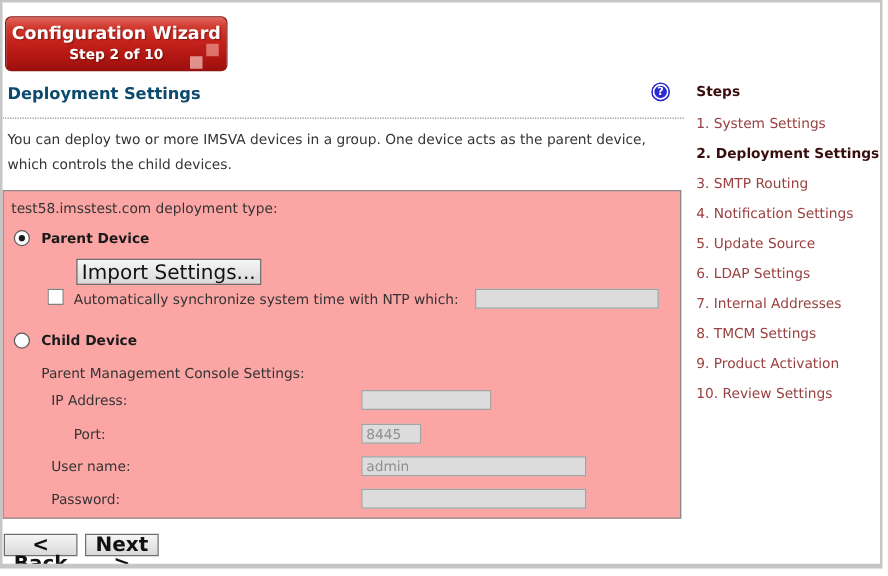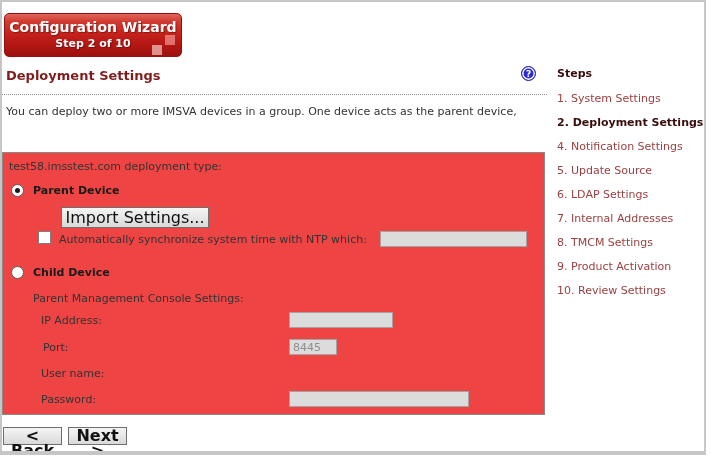--- a/index.html
+++ b/index.html
@@ -13,29 +13,29 @@
             background:linear-gradient(180deg,#e0655c 0%,#d13a30 18%,#c6231c 45%,#b21612 75%,#9c100e 100%);
             border:1px solid #8f1210; border-radius:5px; text-align:center; overflow:hidden; }
   .banner-title { margin-top:5px; font-size:14px; font-weight:bold; color:#fff;
                   white-space:nowrap; text-shadow:1px 1px 1px rgba(60,0,0,.45); }
   .banner-step  { margin-top:2px; font-size:11px; font-weight:bold; color:#fff;
                   text-shadow:1px 1px 1px rgba(60,0,0,.45); }
   .deco-sq1 { position:absolute; right:6px; bottom:11px; width:10px; height:10px; background:rgba(255,185,178,.55); }
   .deco-sq2 { position:absolute; right:19px; bottom:1px; width:10px; height:10px; background:rgba(255,214,208,.65); }
 
   
-  .page-title { position:absolute; left:4px; top:66px; font-size:13px; font-weight:bold; color:#7f1d1d;text-align:right; }
+  .page-title { position:absolute; left:4px; top:66px; font-size:13px; font-weight:bold; color:#0c4a6e;text-align:right; }
   .help-icon { position:absolute; left:519px; top:64px; width:15px; height:15px; border-radius:50%;
                background:#2a2ad6; border:1px solid #2323c0; box-shadow:inset 0 0 0 1.5px #fff;
                color:#fff; font-size:9px; font-weight:bold; text-align:center; line-height:14px; cursor:pointer; }
   .title-rule { position:absolute; left:0; top:92px; width:545px; border-bottom:1px dotted #8f8f8f; }
   .intro { position:absolute; left:4px; top:100px; width:535px; line-height:20px; color:#333; }
 
   
-  .box { position:absolute; left:0; top:150px; width:543px; height:263px; border:1px solid #8a8a8a; background:#ef4444; }
+  .box { position:absolute; left:0; top:150px; width:543px; height:263px; border:1px solid #8a8a8a; background:#fca5a5; }
   .abs { position:absolute; }
   .b-label { color:#333; white-space:nowrap; }
   .bold-label { font-weight:bold; color:#1a1a1a; white-space:nowrap; }
 
   .radio { width:13px; height:13px; border:1px solid #5a5a5a; border-radius:50%; background:#fff; cursor:pointer; }
   .radio.selected::after { content:""; display:block; margin:3px 0 0 3px; width:5px; height:5px;
                            border-radius:50%; background:#1a1a1a; }
   .checkbox { width:13px; height:13px; border:1px solid #808080; background:#fff; cursor:pointer; }
 
   .btn { font-family:inherit; font-size:16px; color:#111; text-align:center; cursor:pointer;
@@ -69,20 +69,21 @@
     <div class="deco-sq1"></div>
     <div class="deco-sq2"></div>
   </div>
 
   <div class="page-title">Deployment Settings</div>
   <div class="help-icon">?</div>
   <div class="title-rule"></div>
 
   <div class="intro">
     <div>You can deploy two or more IMSVA devices in a group. One device acts as the parent device,</div>
+    <div>which controls the child devices.</div>
   </div>
 
   <div class="box">
     <div class="abs b-label" style="left:6px; top:7px;">test58.imsstest.com deployment type:</div>
 
     <div class="abs radio selected" style="left:8px; top:31px;"></div>
     <div class="abs bold-label" style="left:30px; top:31px;">Parent Device</div>
 
     <button class="abs btn import-btn" type="button">Import Settings...</button>
 
@@ -91,38 +92,40 @@
     <input class="abs txt" style="left: 377px; top: 78px; width: 147px;" disabled="" value="">
 
     <div class="abs radio" style="left:8px; top:113px;"></div>
     <div class="abs bold-label" style="left:30px; top:113px;">Child Device</div>
 
     <div class="abs b-label" style="left:30px; top:139px;">Parent Management Console Settings:</div>
 
     <div class="abs b-label" style="left:38px; top:161px;">IP Address:</div>
     <input class="abs txt" style="left: 286px; top: 159px; width: 104px;" disabled="" value="">
 
-    <div class="abs b-label" style="left:40px; top:188px;">Port:</div>
+    <div class="abs b-label" style="left:56px; top:188px;">Port:</div>
     <input class="abs txt" style="left: 286px; top: 186px; width: 48px;" disabled="" value="8445">
 
     <div class="abs b-label" style="left:38px; top:214px;">User name:</div>
+    <input class="abs txt" style="left: 286px; top: 212px; width: 180px;" disabled="" value="admin">
 
     <div class="abs b-label" style="left:38px; top:240px;">Password:</div>
     <input class="abs txt" style="left: 286px; top: 238px; width: 180px;" disabled="" value="">
   </div>
 
   <div class="footer-btns">
     <button class="abs btn nav-btn back-btn" type="button">&lt; Back</button>
     <button class="abs btn nav-btn next-btn" type="button">Next &gt;</button>
   </div>
 
   <div class="steps">
     <div class="steps-title">Steps</div>
     <div class="step-item">1. System Settings</div>
     <div class="step-item active">2. Deployment Settings</div>
+    <div class="step-item">3. SMTP Routing</div>
     <div class="step-item">4. Notification Settings</div>
     <div class="step-item">5. Update Source</div>
     <div class="step-item">6. LDAP Settings</div>
     <div class="step-item">7. Internal Addresses</div>
     <div class="step-item">8. TMCM Settings</div>
     <div class="step-item">9. Product Activation</div>
     <div class="step-item">10. Review Settings</div>
   </div>
 
 </div>

